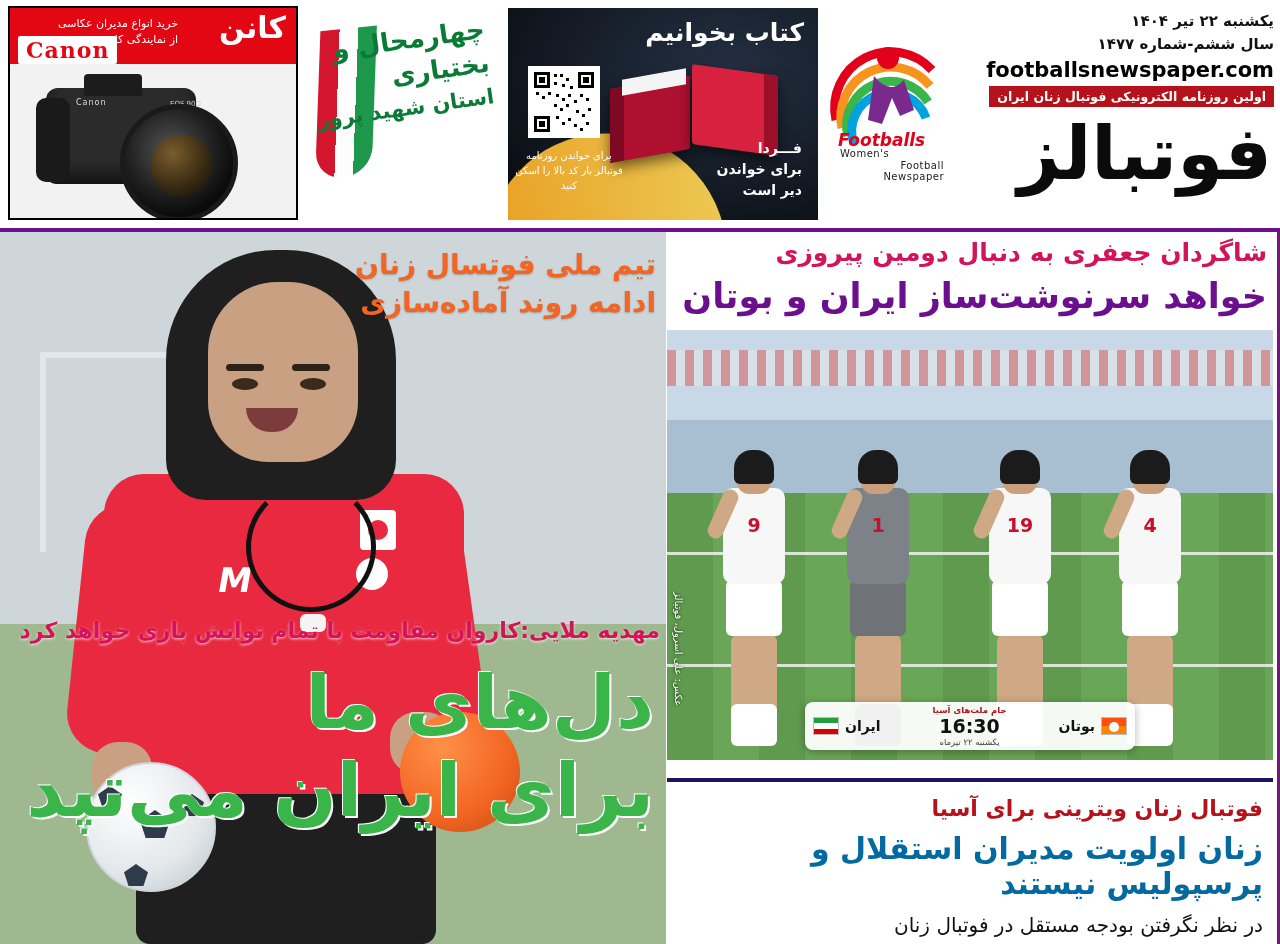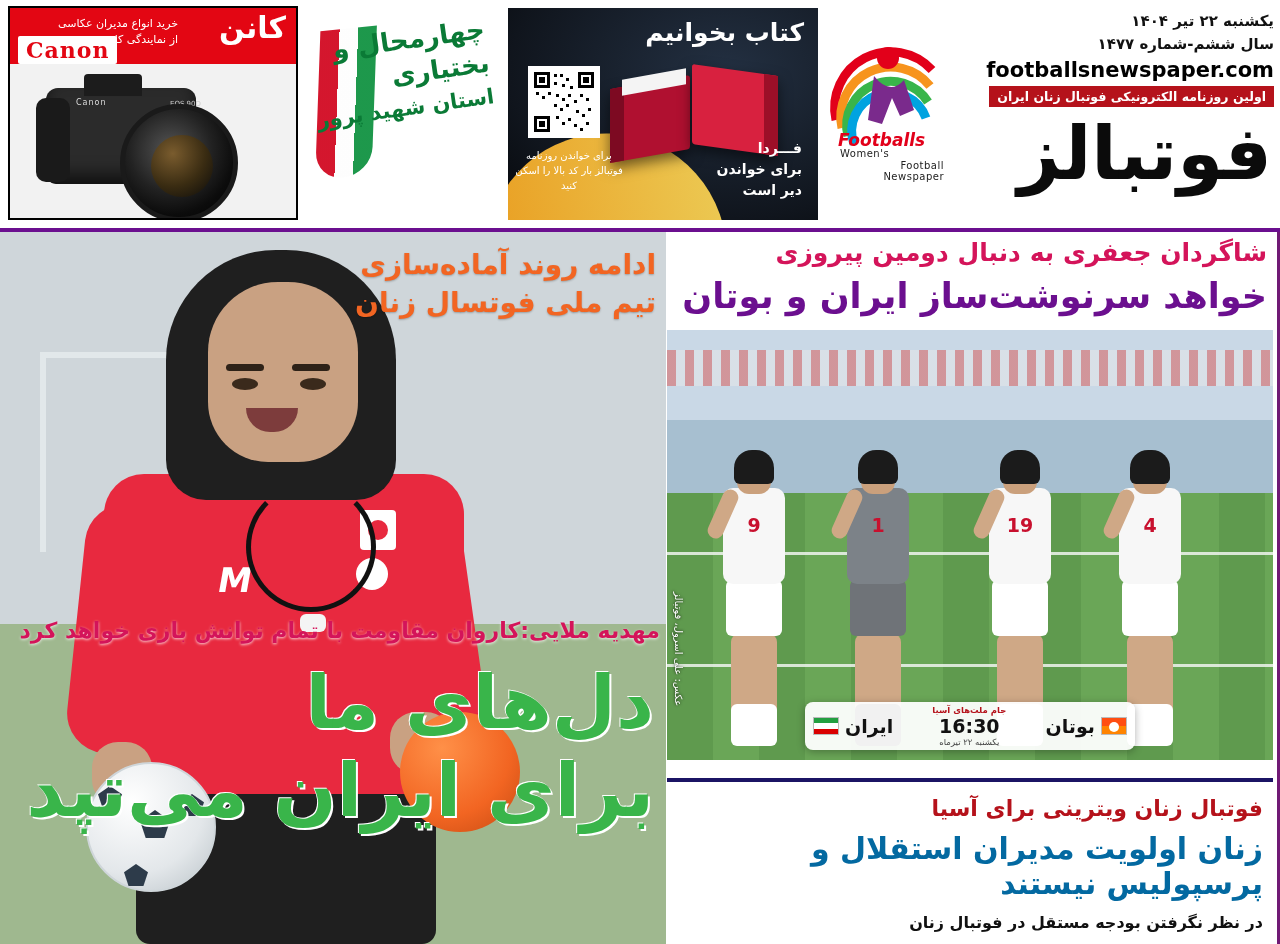--- a/index.html
+++ b/index.html
@@ -254,36 +254,36 @@
   }
   .score-bar {
     position: absolute; left: 50%; transform: translateX(-50%);
     bottom: 10px; width: 330px; height: 48px;
     background: rgba(255,255,255,.94);
     border-radius: 8px;
     display: flex; align-items: center; justify-content: space-between;
     padding: 0 8px;
     box-shadow: 0 2px 8px rgba(0,0,0,.3);
   }
-  .sb-team { display:flex; align-items:center; gap:6px; font-size:19px; font-weight:bold; color:#111;}
+  .sb-team { display:flex; align-items:center; gap:6px; font-size:14px; font-weight:bold; color:#111;}
   .sb-flag-ir { width:26px; height:18px; background:linear-gradient(#239f40 0 33%,#fff 33% 66%,#da0000 66% 100%); border:1px solid #bbb;}
   .sb-flag-bt { width:26px; height:18px; background:linear-gradient(#ff4e12 0 50%,#ff8400 50% 100%); border:1px solid #bbb; position:relative;}
   .sb-flag-bt::after{content:"";position:absolute;left:7px;top:4px;width:10px;height:10px;background:#fff;border-radius:50%;}
   .sb-mid { text-align:center; }
   .sb-time { font-size:19px; font-weight:bold; color:#111; }
   .sb-comp { font-size:8.5px; color:#b5121b; font-weight:bold;}
   .sb-date { font-size:8.5px; color:#444; }
   .rc-bottom {
     position:absolute; right:4px; bottom:6px; width:606px; height:160px;
     background:#fff; border-top: 4px solid #1b1464;
     padding-top: 8px; text-align:right;
   }
   .rb1 { color:#b5121b; font-size:22px; font-weight:bold; margin: 6px 10px 0 10px;}
   .rb2 { color:#0369a1; font-size:30px; font-weight:bold; margin: 10px 10px 0 10px;}
-  .rb3 { color:#111; font-size:16px; font-weight:bold; margin: 12px 10px 0 10px;}
+  .rb3 { color:#111; font-size:20px; font-weight:normal; margin: 12px 10px 0 10px;}
 
   
   .col-left {
     width: 666px; height: 712px; position: relative; overflow: hidden;
     background: #e3e6e8;
   }
   .lc-bg {
     position:absolute; inset:0;
     background: linear-gradient(#cfd6da 0 55%, #9fb88f 55% 100%);
   }
@@ -593,22 +593,22 @@
         <div class="c-ball-orange"></div>
         <div class="c-ball-soccer">
           <i class="pent" style="left:52px;top:46px;width:30px;height:28px;clip-path:polygon(50% 0,100% 38%,81% 100%,19% 100%,0 38%);"></i>
           <i class="pent" style="left:10px;top:22px;width:24px;height:22px;clip-path:polygon(50% 0,100% 38%,81% 100%,19% 100%,0 38%);"></i>
           <i class="pent" style="left:92px;top:30px;width:24px;height:22px;clip-path:polygon(50% 0,100% 38%,81% 100%,19% 100%,0 38%);"></i>
           <i class="pent" style="left:36px;top:100px;width:24px;height:22px;clip-path:polygon(50% 0,100% 38%,81% 100%,19% 100%,0 38%);"></i>
         </div>
       </div>
 
       <div class="lc-text-top">
+        <div>تیم ملی فوتسال زنان</div>
         <div>ادامه روند آماده‌سازی</div>
-        <div>تیم ملی فوتسال زنان</div>
       </div>
 
       <div class="lc-quote">مهدیه ملایی:کاروان مقاومت با تمام توانش بازی خواهد کرد</div>
       <div class="lc-big1">دل‌های ما</div>
       <div class="lc-big2">برای ایران می‌تپد</div>
     </div>
   </div>
 </div>
 
 </body></html>

